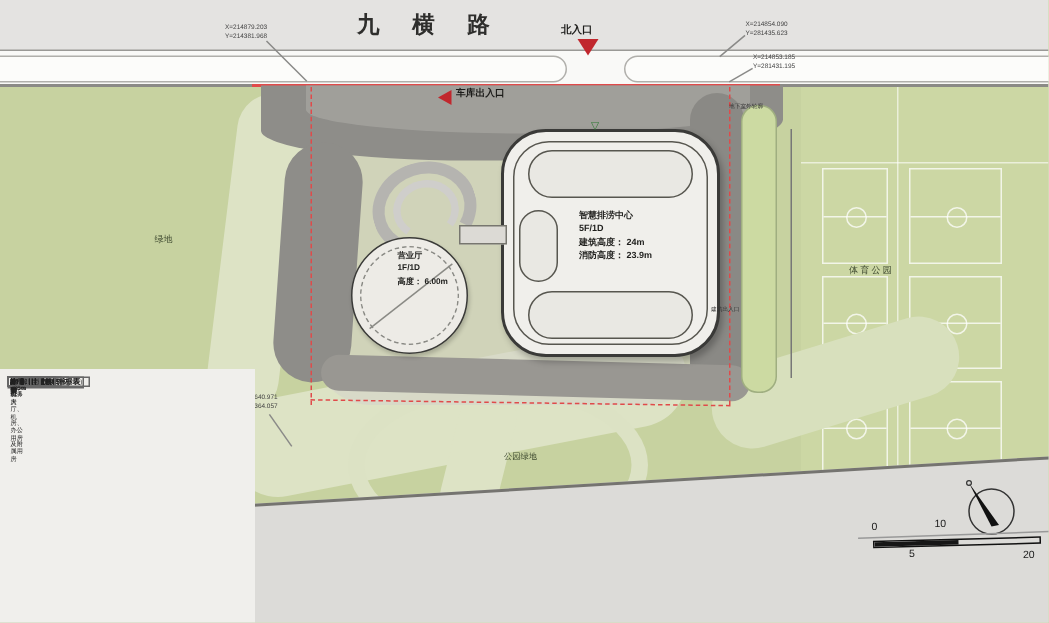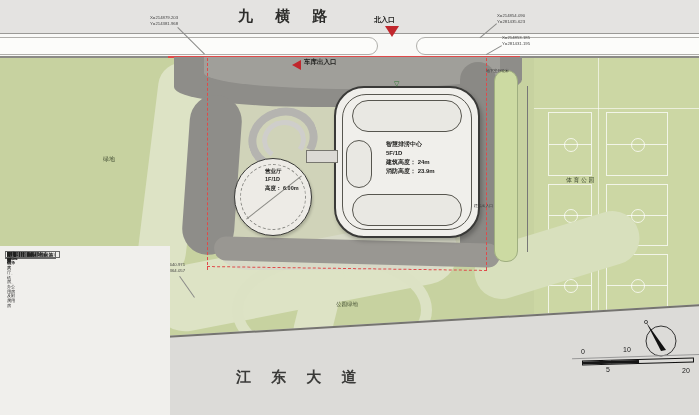--- a/index.html
+++ b/index.html
@@ -6,21 +6,21 @@
   #stage{position:relative;width:699px;height:415px;overflow:hidden;
          background:#c7d2a0;font-family:"Liberation Sans",sans-serif;}
   #stage *{position:absolute;box-sizing:border-box;}
 
   
   .road-top{left:0;top:0;width:699px;height:34px;background:#e4e3e1;border-bottom:1px solid #9a9996;}
   .road-top-pave{left:0;top:34px;width:699px;height:24px;background:#f9f9f7;border-bottom:2px solid #8b8a86;}
   .island{top:37px;height:18px;border:1px solid #b0afab;border-radius:9px;background:#fcfcfa;}
   .island.l{left:-28px;width:406px;}
   .island.r{left:416px;width:300px;}
-  .road-name-top{left:238px;top:7px;font-size:15px;font-weight:bold;letter-spacing:9px;color:#2e2e2c;white-space:nowrap;}
+  .road-name-top{left:238px;top:7px;font-size:15px;font-weight:bold;letter-spacing:9px;color:#2e2e2c;white-space:nowrap;font-family:Liberation Serif, serif;}
   .red-frontage{left:168px;top:56px;width:352px;height:2px;background:#e04a4a;}
 
   
   .coord{font-size:4.3px;line-height:1.35;color:#444;white-space:nowrap;}
   .coord.tl{left:150px;top:15px;}
   .coord.tr1{left:497px;top:13px;}
   .coord.tr2{left:502px;top:35px;}
   .coord.bl{left:157px;top:262px;}
   .leader{background:#8a8a88;height:1px;transform-origin:left top;}
   .ld-tl{left:178px;top:27px;width:38px;transform:rotate(45deg);}
@@ -215,21 +215,20 @@
   <div class="leader ld-tr2"></div>
   <div class="leader ld-bl"></div>
 
   <div class="area-label lbl-green">绿地</div>
   <div class="area-label lbl-sports">体育公园</div>
   <div class="area-label lbl-parkgreen">公园绿地</div>
   <div class="anno anno1">地下室外轮廓</div>
   <div class="anno anno2">建筑出入口</div>
 
   <div class="road-bottom"></div>
-  <div class="road-name-bottom">江 东 大 道</div>
 
   <div class="tbl-backing"></div>
   <table class="indic">
     <colgroup>
         <col style="width:8px">
         <col style="width:8px">
         <col style="width:48px">
               <col style="width:30px">
         <col style="width:16px">
         <col style="width:44px">

